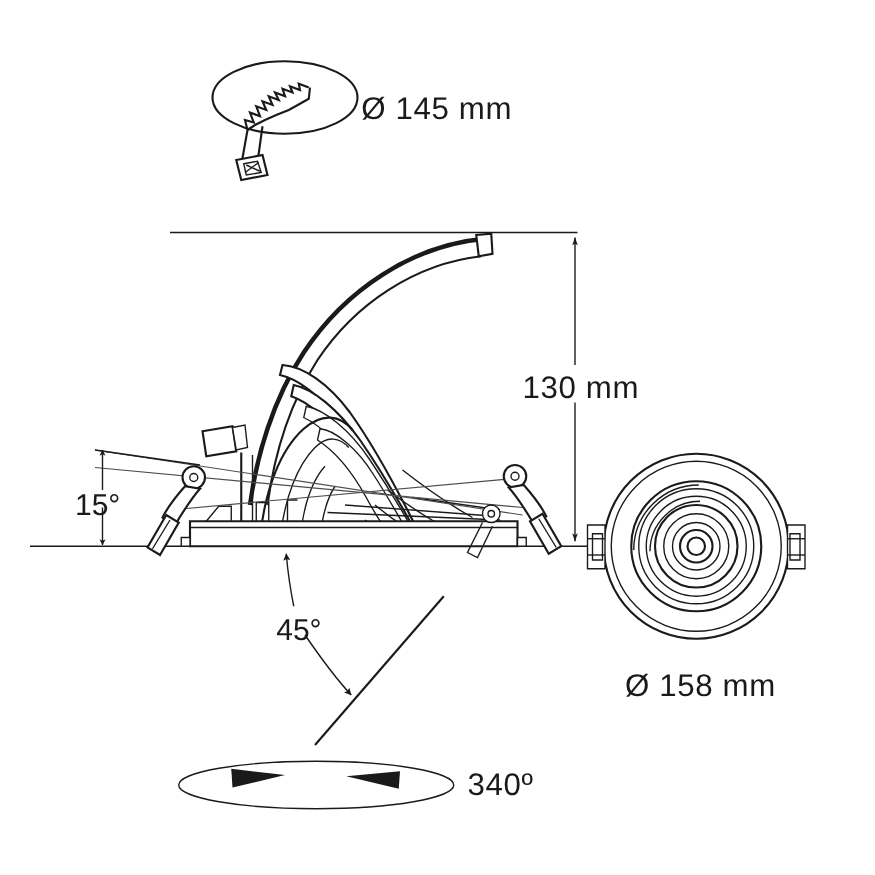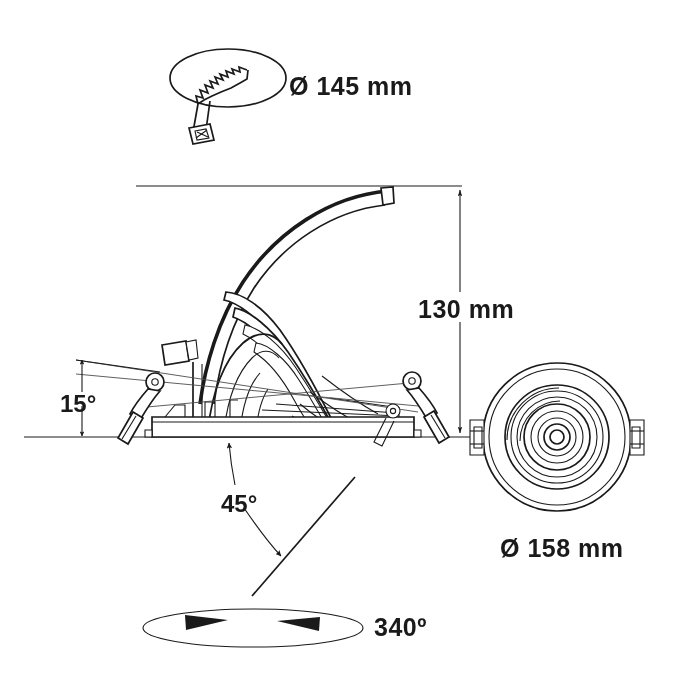--- a/index.html
+++ b/index.html
@@ -12,21 +12,20 @@
     width: 700px;
     height: 700px;
     overflow: hidden;
     font-family: "Liberation Sans", sans-serif;
   }
   #drawing-root {
     position: relative;
     width: 700px;
     height: 700px;
     background: #ffffff;
-    font-weight: bold;
   }
   svg#tech-drawing {
     display: block;
     width: 700px;
     height: 700px;
   }
   .dim-text {
     font-family: "Liberation Sans", sans-serif;
     font-size: 25px;
     fill: #1a1a1a;

